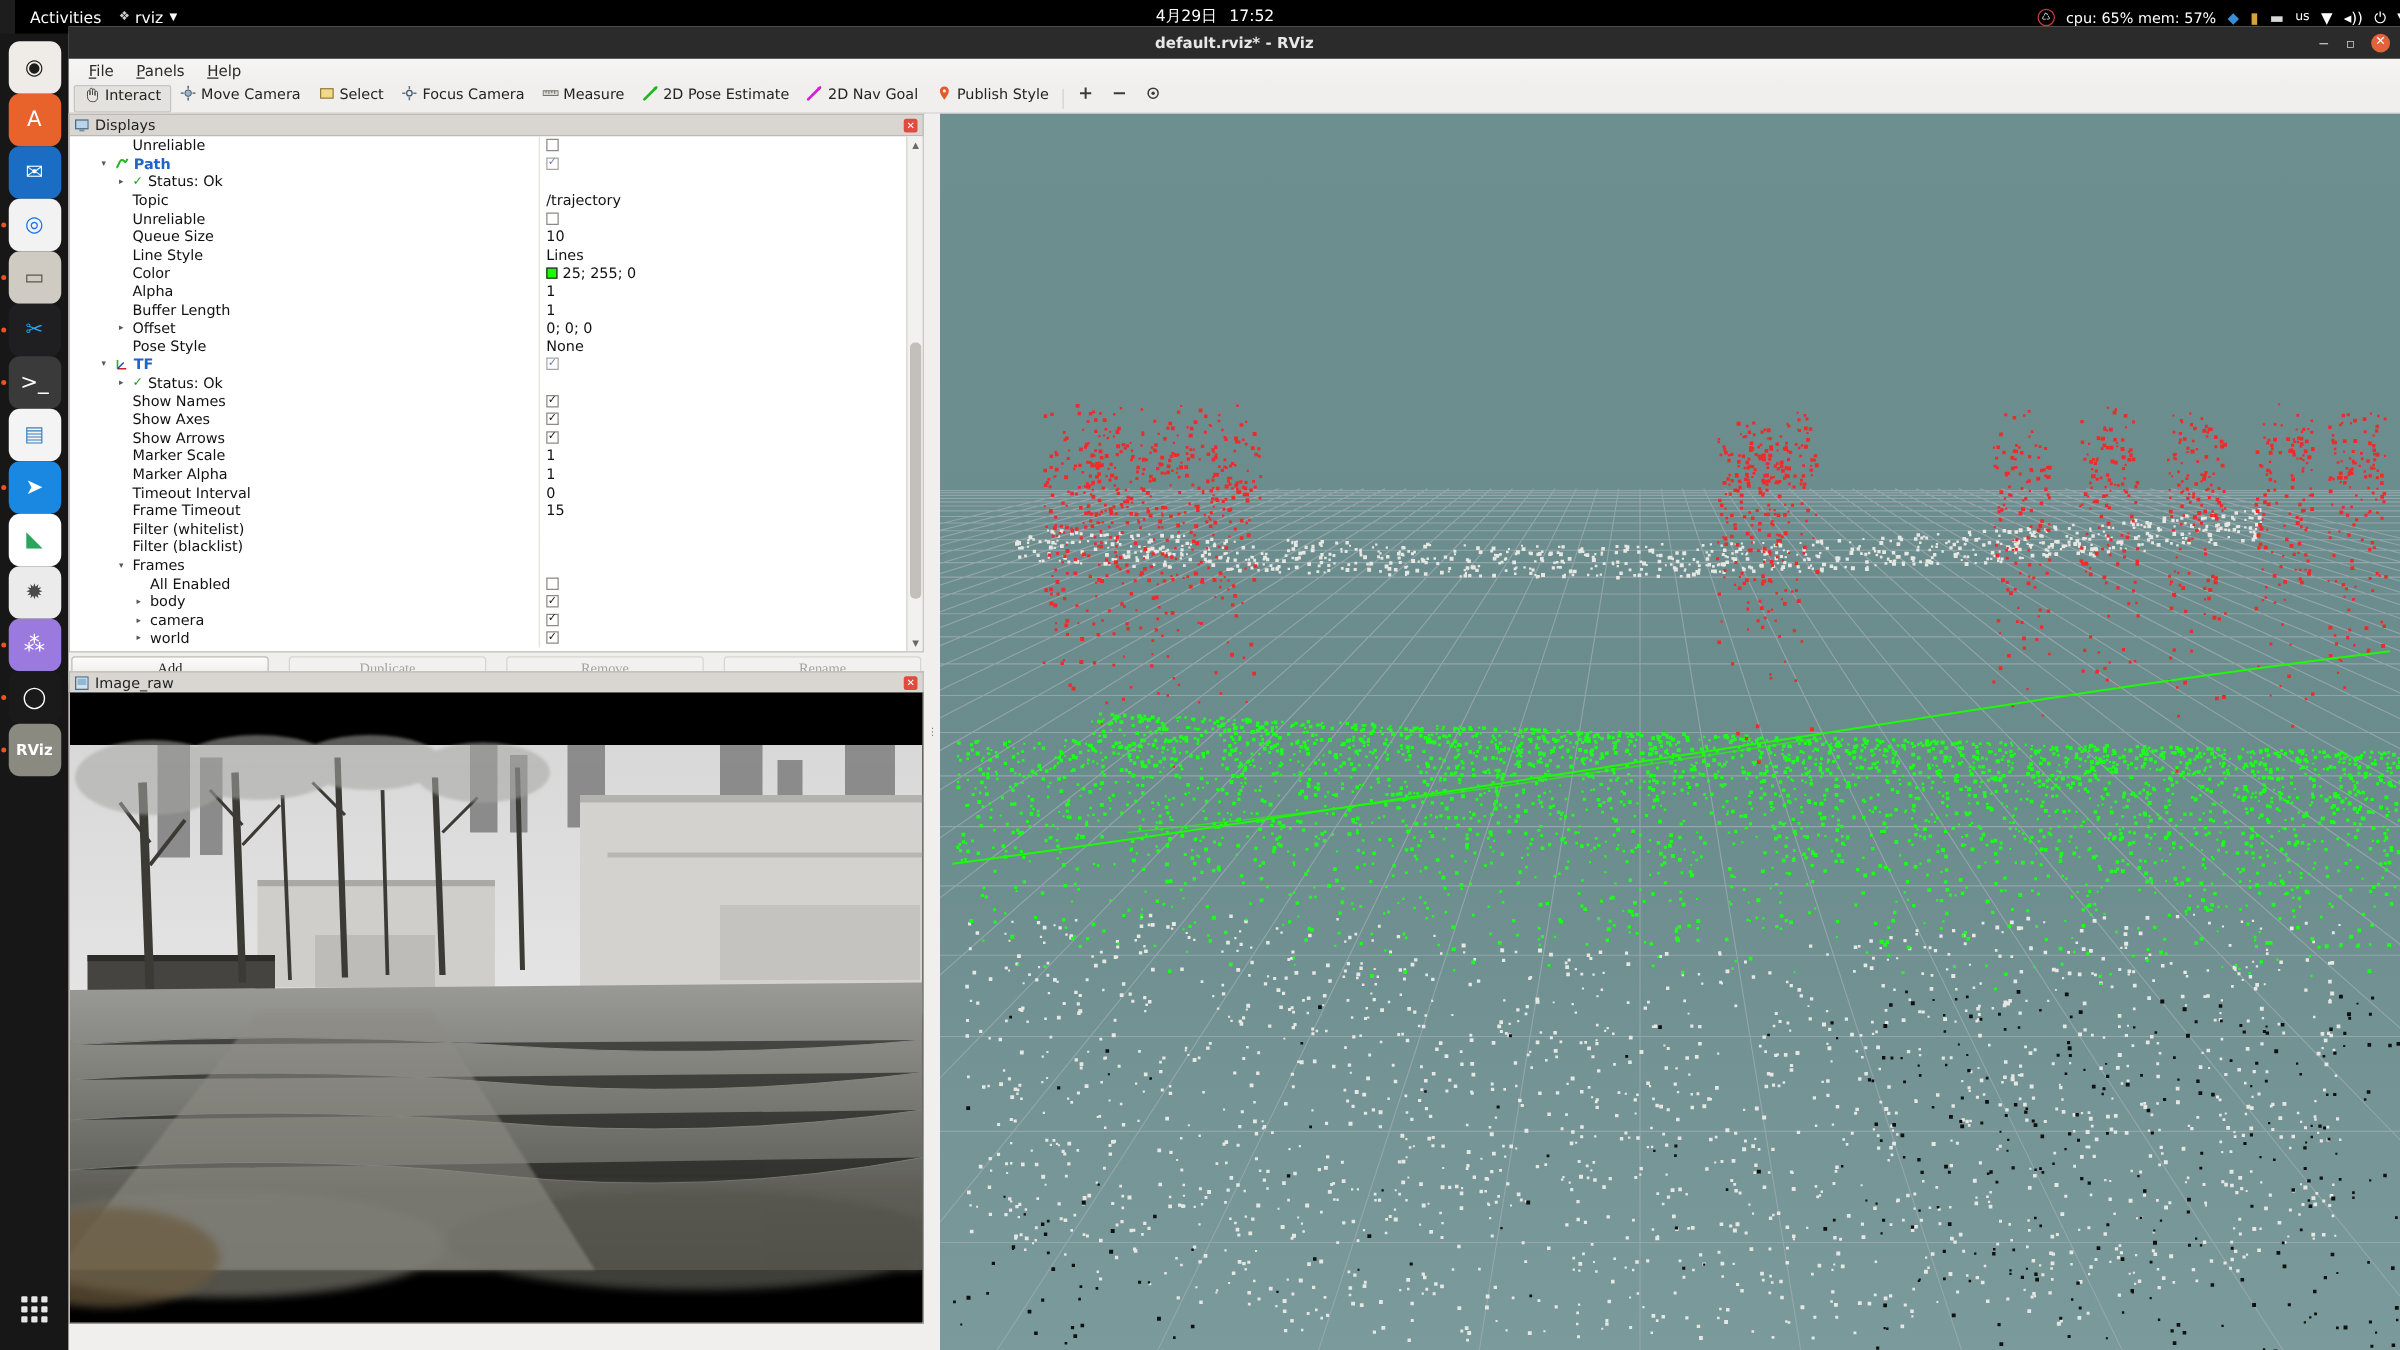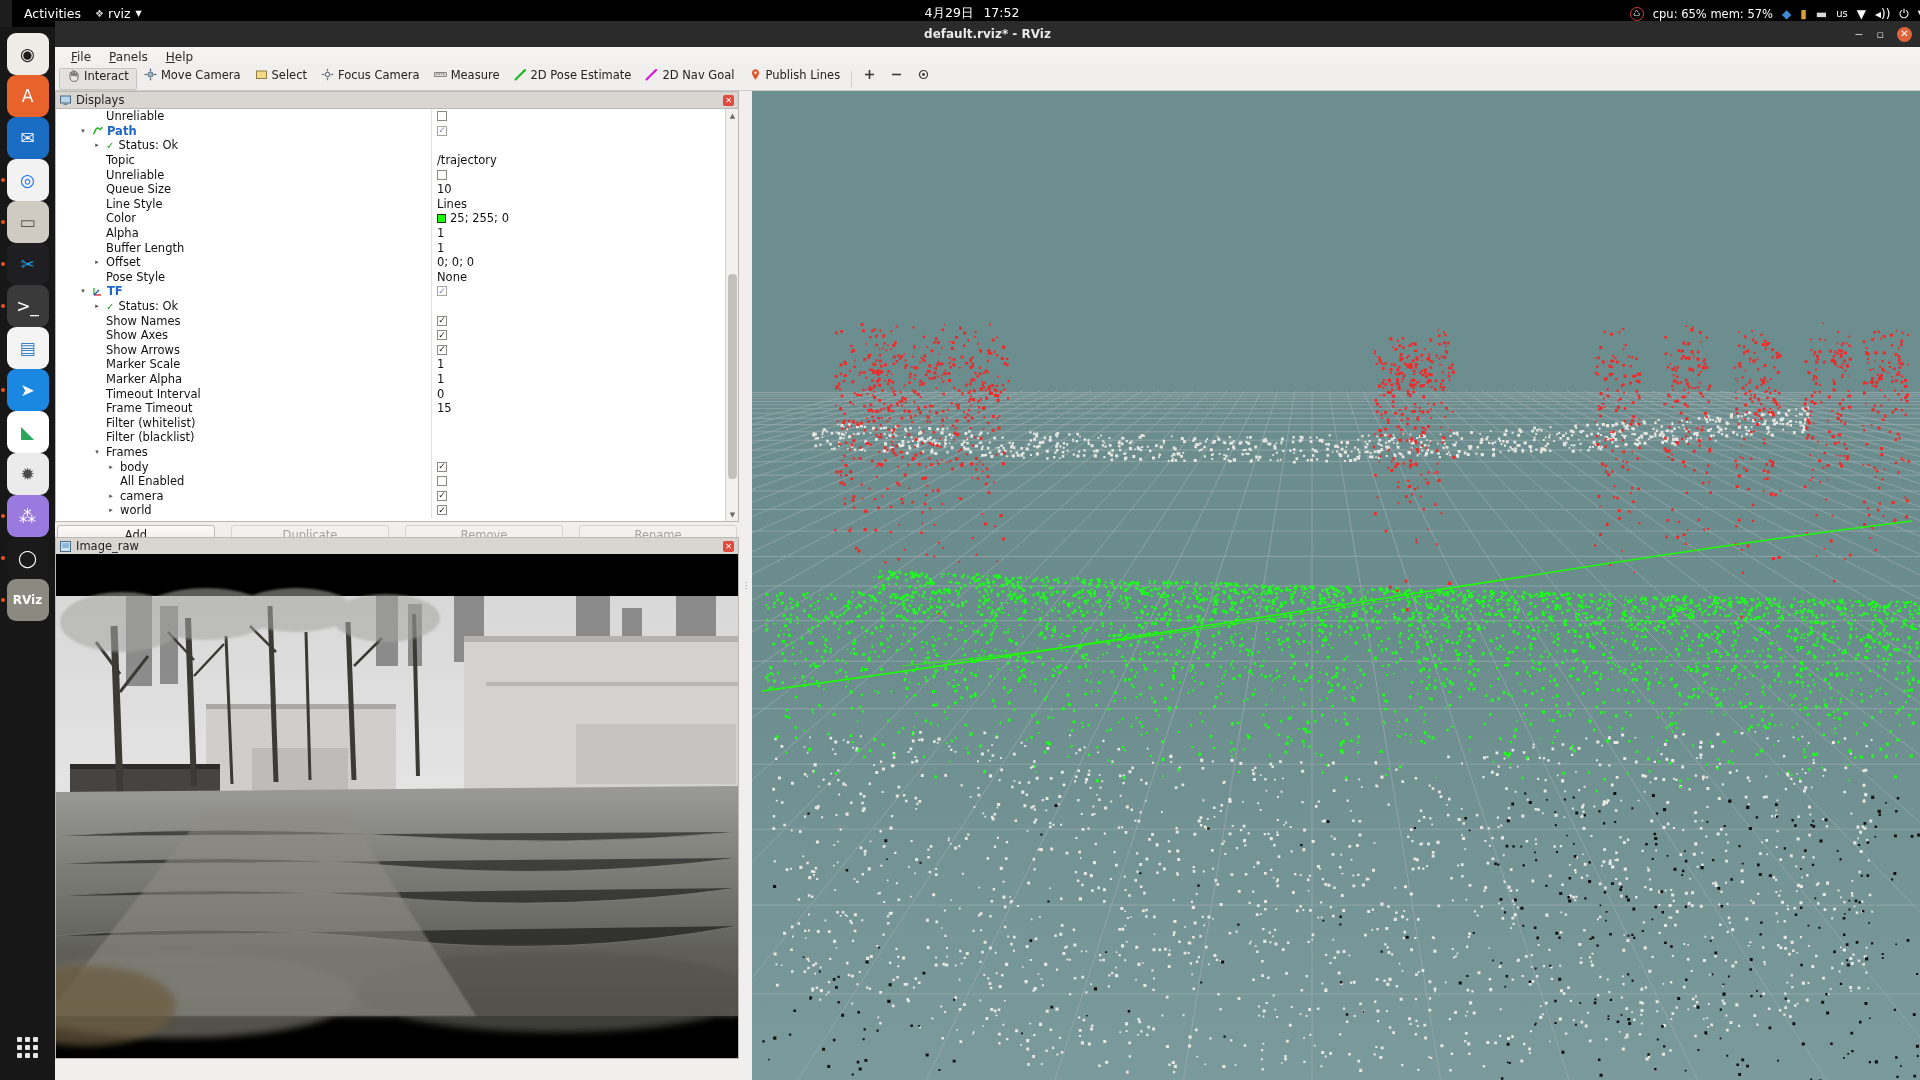--- a/index.html
+++ b/index.html
@@ -160,20 +160,21 @@
     background: #f3f1ef; border-left: 1px solid #d6d3cf;
   }
   .vscroll .thumb {
     position: absolute; left: 2px; width: 9px; background: #c3c0bc; border-radius: 4px;
   }
   .vscroll .arr { position: absolute; left: 0; width: 13px; height: 13px; font-size: 7px; color: #6a6a6a; display:flex; align-items:center; justify-content:center; }
 
   #dbuttons {
     height: 25px; display: flex; gap: 16px; padding: 3px 2px 2px 2px;
     background: #f0efee;
+    font-family: Liberation Serif, serif;
   }
   .dbtn {
     flex: 1; border: 1px solid #c0bdb8; border-radius: 3px;
     background: linear-gradient(#fcfbfa,#eceae7);
     font-size: 11.5px; color: #1c1c1c;
     display: flex; align-items: center; justify-content: center;
   }
   .dbtn.disabled { color: #a6a29d; background: #f2f1ef; border-color: #d8d5d1; }
 
   #image-panel { position: absolute; left: 0; top: 446px; width: 684px; height: 543px; }
@@ -348,21 +349,21 @@
         </span>
         <span>2D Nav Goal</span>
       </div>
       <div class="tb-item">
         <span class="tb-ico">
           <svg width="13" height="13" viewBox="0 0 13 13">
             <path d="M6.5 1.2c-2.1 0-3.6 1.6-3.6 3.5 0 2.6 3.6 7 3.6 7s3.6-4.4 3.6-7c0-1.9-1.5-3.5-3.6-3.5z" fill="#e05a2b"></path>
             <circle cx="6.5" cy="4.7" r="1.3" fill="#fbe6d8"></circle>
           </svg>
         </span>
-        <span>Publish Lines</span>
+        <span>Publish Style</span>
       </div>
       <div class="tb-sep"></div>
       <div class="tb-item">
         <span class="tb-ico">
           <svg width="13" height="13" viewBox="0 0 13 13">
             <g stroke="#3a3a3a" stroke-width="1.6">
               <line x1="6.5" y1="2" x2="6.5" y2="11"></line>
               <line x1="2" y1="6.5" x2="11" y2="6.5"></line>
             </g>
           </svg>
@@ -647,35 +648,35 @@
               <div class="tw-label">
                 <span class="ind2"></span>
                 <span class="arrow down"></span>
                 <span>Frames</span>
               </div>
               <div class="tw-value"></div>
             </div>
             <div class="trow">
               <div class="tw-label">
                 <span class="ind3"></span>
+                <span class="arrow blank"></span>
+                <span>All Enabled</span>
+              </div>
+              <div class="tw-value">
+                <span class="chk"></span>
+              </div>
+            </div>
+            <div class="trow">
+              <div class="tw-label">
+                <span class="ind3"></span>
                 <span class="arrow right"></span>
                 <span>body</span>
               </div>
               <div class="tw-value">
                 <span class="chk on"></span>
-              </div>
-            </div>
-            <div class="trow">
-              <div class="tw-label">
-                <span class="ind3"></span>
-                <span class="arrow blank"></span>
-                <span>All Enabled</span>
-              </div>
-              <div class="tw-value">
-                <span class="chk"></span>
               </div>
             </div>
             <div class="trow">
               <div class="tw-label">
                 <span class="ind3"></span>
                 <span class="arrow right"></span>
                 <span>camera</span>
               </div>
               <div class="tw-value">
                 <span class="chk on"></span>

